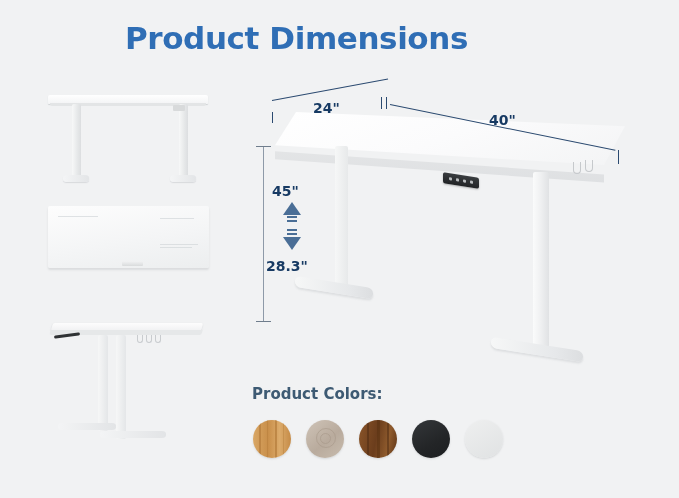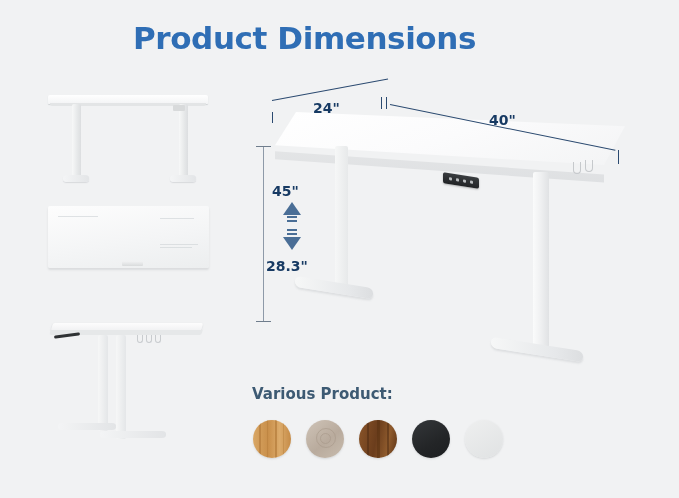--- a/index.html
+++ b/index.html
@@ -11,21 +11,20 @@
   }
   #stage{position:absolute;left:0;top:0;width:679px;height:498px;}
 
   
   .title{
     position:absolute;left:0;top:20px;width:593px;
     text-align:center;
     font-size:31px;font-weight:bold;letter-spacing:-0.4px;
     color:#2f6eb5;
     font-family:"DejaVu Sans","Liberation Sans",sans-serif;
-    margin-left:8px;
   }
 
   
   .abs{position:absolute;}
   .dimtext{
     position:absolute;color:#173a63;font-weight:bold;
     font-family:"DejaVu Sans","Liberation Sans",sans-serif;
     white-space:nowrap;
   }
 
@@ -197,21 +196,21 @@
   <div class="arrow arrow-up" style="left:283px;top:202px;"></div>
   <div class="arrow-stem" style="left:287px;top:216px;"></div>
   <div class="arrow-stem" style="left:287px;top:220px;"></div>
 
   <div class="arrow-stem" style="left:287px;top:229px;"></div>
   <div class="arrow-stem" style="left:287px;top:233px;"></div>
   <div class="arrow arrow-dn" style="left:283px;top:237px;"></div>
 
   <div class="dimtext" style="left:266px;top:258px;font-size:14px;">28.3"</div>
 
-  <div class="colors-label">Various Product:</div>
+  <div class="colors-label">Product Colors:</div>
 
   <div class="swatch" style="left:253px;background:linear-gradient(90deg,#d9a765,#c98f4a 40%,#dcab6b 70%,#c58b47);">
     <div class="grain" style="left:6px;width:2px;background:#a9702f;"></div>
     <div class="grain" style="left:14px;width:1px;background:#b47c3a;"></div>
     <div class="grain" style="left:22px;width:2px;background:#a76e2c;"></div>
     <div class="grain" style="left:30px;width:1px;background:#b8813f;"></div>
   </div>
 
   <div class="swatch" style="left:306px;background:linear-gradient(140deg,#cfc4b8,#b9ab9d 55%,#c8bcae);">
     <div class="grain" style="left:10px;top:8px;width:18px;height:18px;border:1px solid #a79889;border-radius:50%;opacity:.6;"></div>

